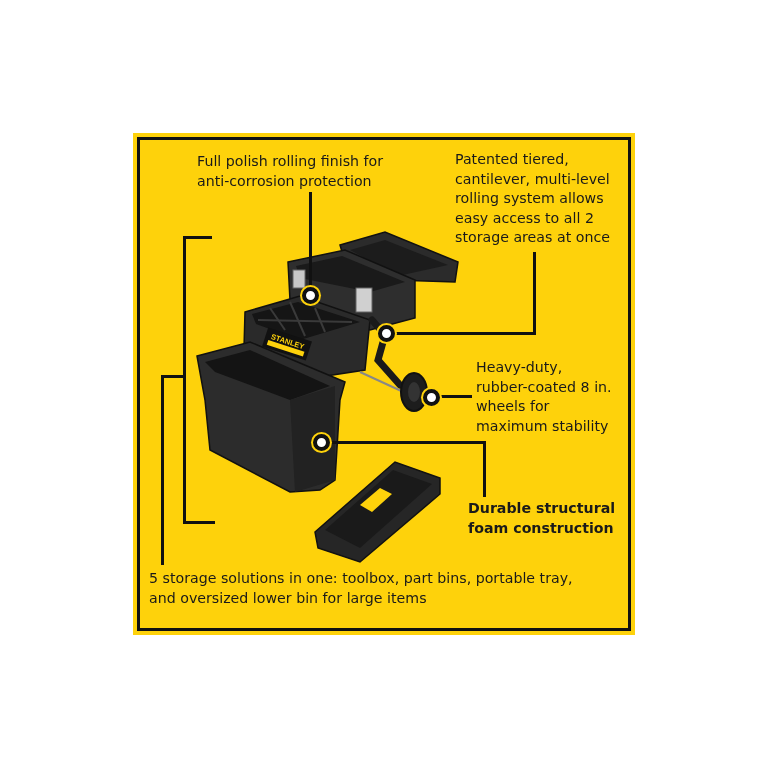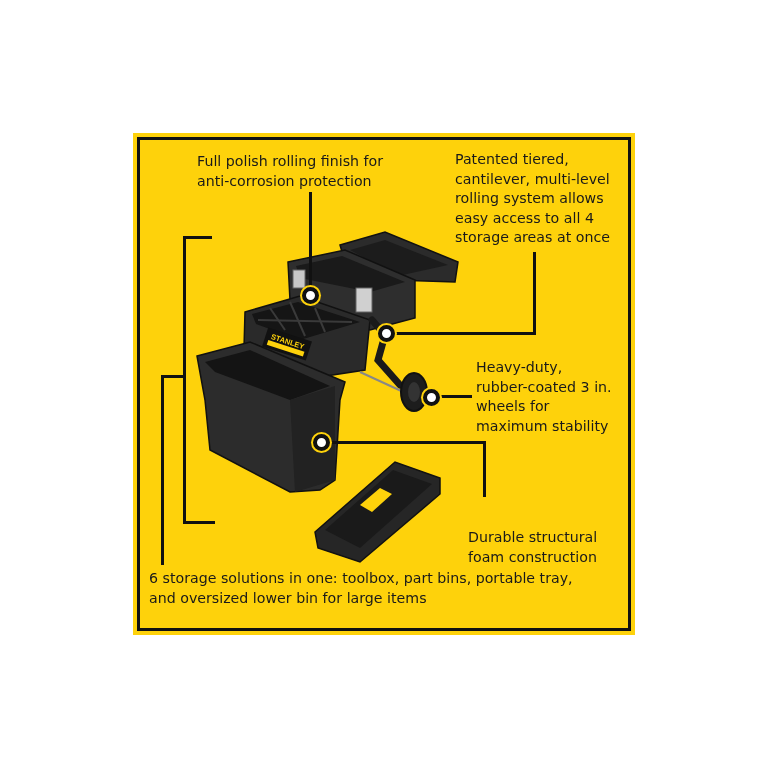--- a/index.html
+++ b/index.html
@@ -93,22 +93,22 @@
 <div class="line" style="left:183px;top:236px;width:3px;height:288px;"></div>
 <div class="line" style="left:183px;top:521px;width:32px;height:3px;"></div>
 <div class="line" style="left:161px;top:375px;width:25px;height:3px;"></div>
 <div class="line" style="left:161px;top:375px;width:3px;height:190px;"></div>
 
 <div class="callout" style="left:197px;top:152px;">Full polish rolling finish for
 anti-corrosion protection</div>
 <div class="callout" style="left:455px;top:150px;">Patented tiered,
 cantilever, multi-level
 rolling system allows
-easy access to all 4
+easy access to all 2
 storage areas at once</div>
 <div class="callout" style="left:476px;top:358px;">Heavy-duty,
-rubber-coated 3 in.
+rubber-coated 8 in.
 wheels for
 maximum stability</div>
-<div class="callout" style="left:468px;top:528px;">Durable structural
+<div class="callout" style="left:468px;top:499px;font-weight:bold;">Durable structural
 foam construction</div>
-<div class="callout" style="left:149px;top:569px;">6 storage solutions in one: toolbox, part bins, portable tray,
+<div class="callout" style="left:149px;top:569px;">5 storage solutions in one: toolbox, part bins, portable tray,
 and oversized lower bin for large items</div>
 
 </body></html>

